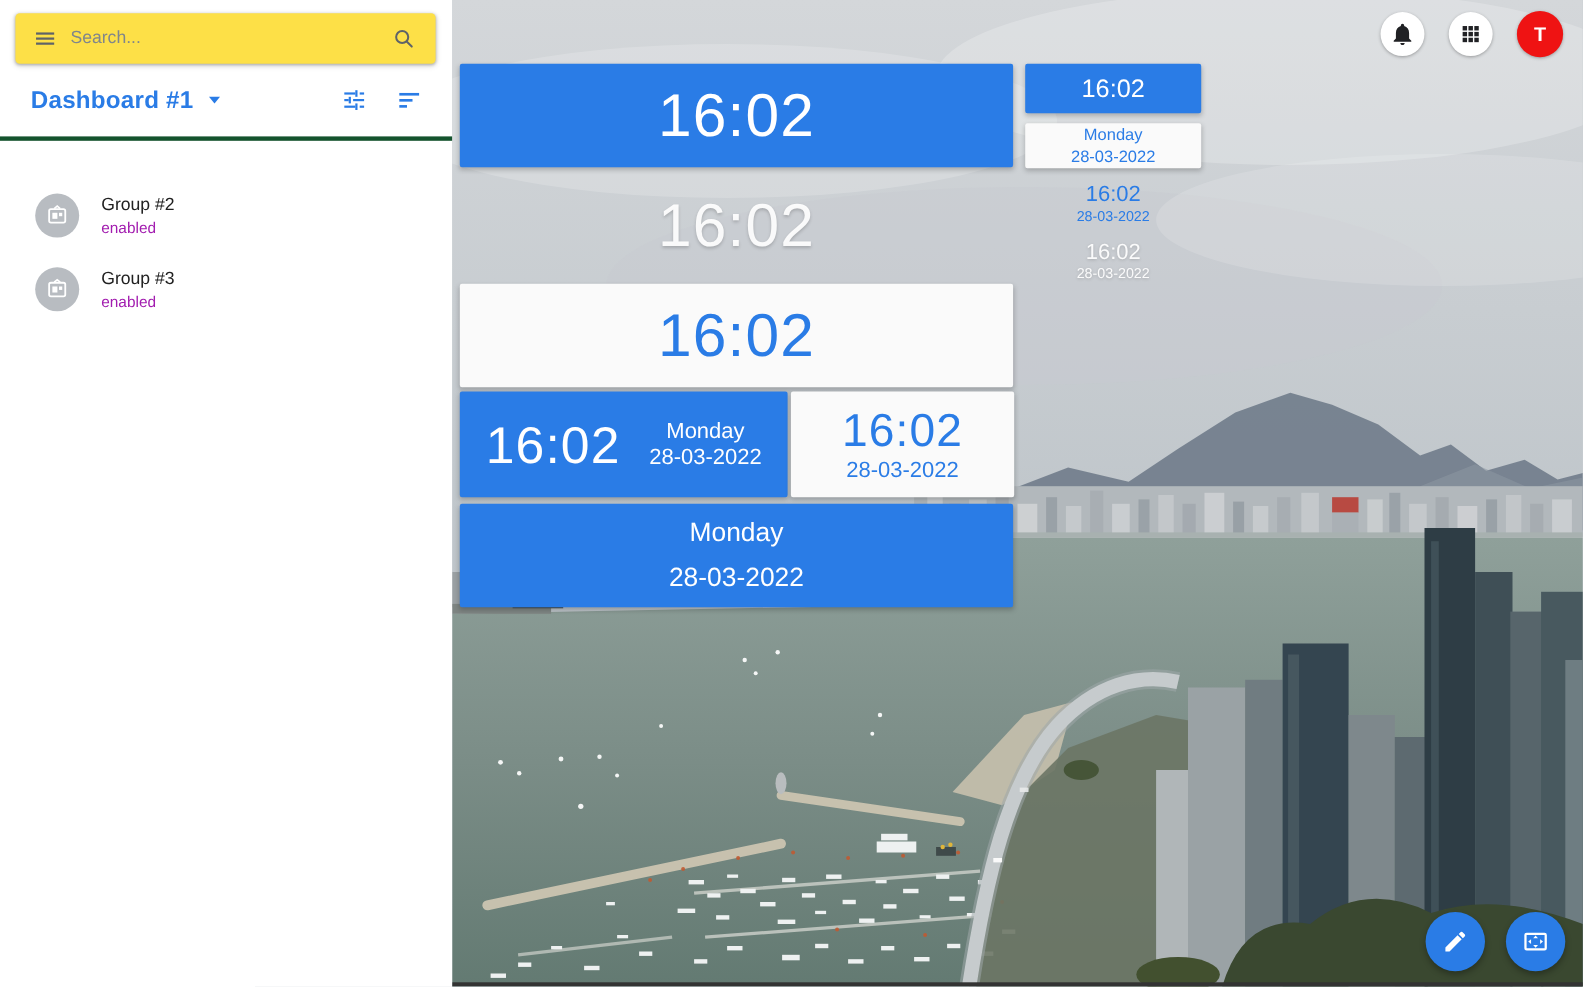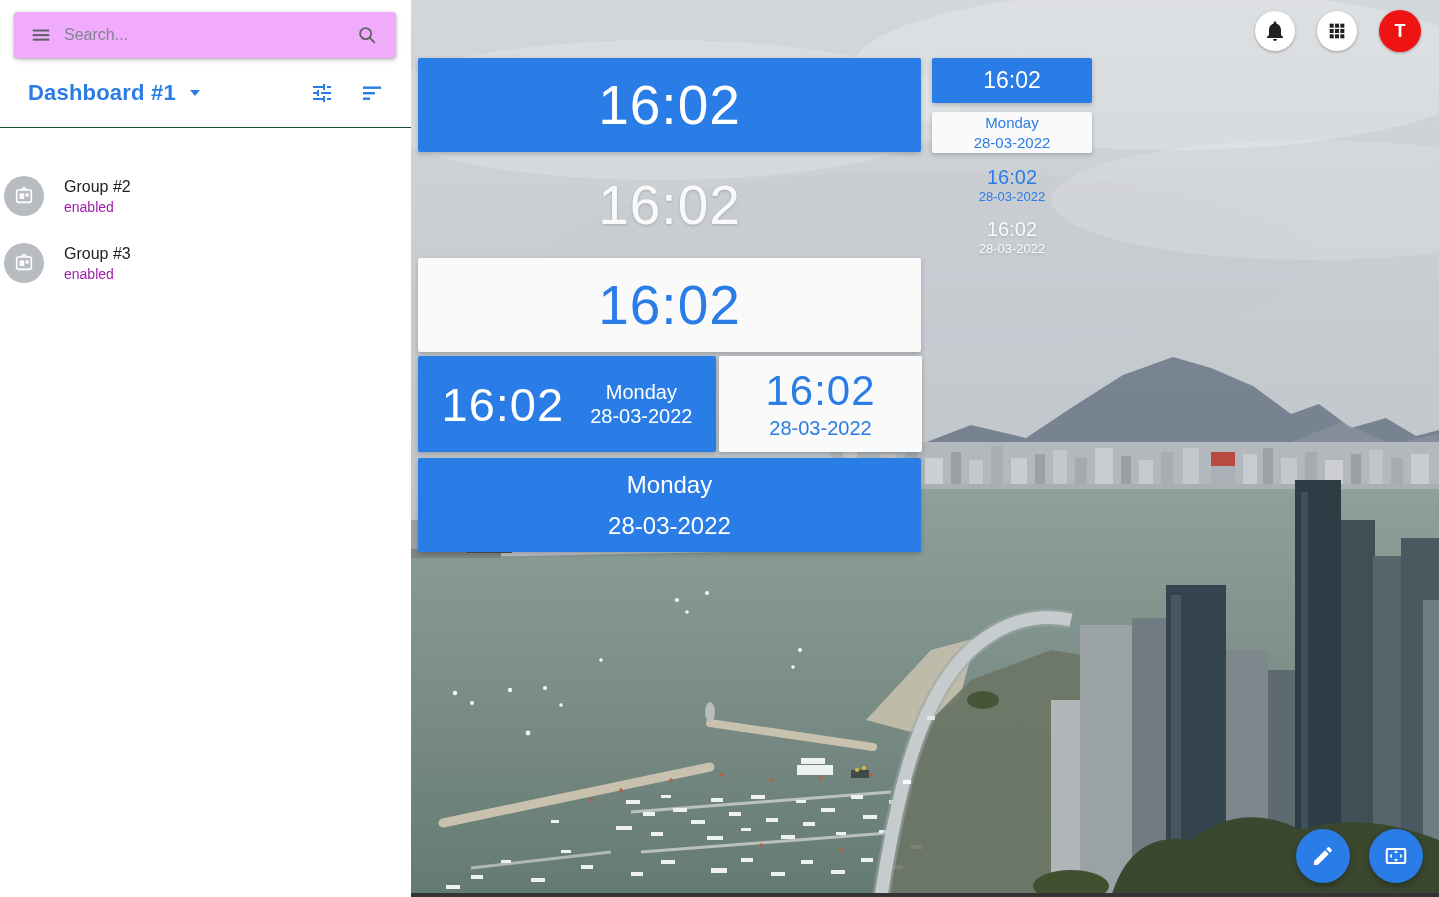--- a/index.html
+++ b/index.html
@@ -2,35 +2,35 @@
 <html><head>
 <meta charset="utf-8">
 <style>
   * { margin:0; padding:0; box-sizing:border-box; }
   html,body { width:1439px; height:897px; overflow:hidden; }
   body { font-family:"Liberation Sans", sans-serif; background:#fff; }
   .app { display:flex; width:1439px; height:897px; }
 
   
   .sidebar { width:411px; height:100%; background:#fff; position:relative; z-index:3; flex:none; }
-  .search-card { margin:12px 15px 0 14px; height:46px; background:#f0abfc; border-radius:4px;
+  .search-card { margin:12px 15px 0 14px; height:46px; background:#fde047; border-radius:4px;
     box-shadow:0 1px 3px rgba(0,0,0,.28), 0 2px 6px rgba(0,0,0,.12);
     display:flex; align-items:center; padding:0 12px 0 10px; }
   .iconbtn { border:none; background:transparent; padding:6px; cursor:pointer; display:flex; align-items:center; justify-content:center; }
   .search-card input { flex:1; border:none; outline:none; font-size:16px; color:#3c4043; background:transparent; padding:0 6px; font-family:"Liberation Sans", sans-serif; }
   .search-card input::placeholder { color:#80868b; }
 
-  .dash-row { height:70px; display:flex; align-items:center; padding:0 21px 0 28px; border-bottom:1px solid #14532d; }
+  .dash-row { height:70px; display:flex; align-items:center; padding:0 21px 0 28px; border-bottom:4px solid #14532d; }
   .dash-select { display:flex; align-items:center; cursor:pointer; background:none; border:none; }
   .dash-title { font-size:22px; font-weight:bold; color:#2a7ce6; letter-spacing:.2px; }
   .caret { margin-left:14px; width:0; height:0; border-left:5px solid transparent; border-right:5px solid transparent; border-top:6px solid #2a7ce6; }
   .dash-actions { margin-left:auto; display:flex; align-items:center; gap:14px; }
 
   .group-list { padding-top:40px; }
-  .group-item { display:flex; align-items:center; padding:8px 4px; height:56px; margin-bottom:11px; cursor:pointer; }
+  .group-item { display:flex; align-items:center; padding:8px 32px; height:56px; margin-bottom:11px; cursor:pointer; }
   .group-avatar { width:40px; height:40px; border-radius:50%; background:#b8bcc1; display:flex; align-items:center; justify-content:center; flex:none; }
   .group-texts { margin-left:20px; display:flex; flex-direction:column; gap:3px; }
   .group-name { font-size:16px; color:#212121; }
   .group-status { font-size:14px; color:#a21caf; }
 
   
   .board { position:relative; flex:1; height:100%; overflow:hidden; background:#bfc6cb; }
   .bg { position:absolute; inset:0; width:100%; height:100%; display:block; }
 
   .board-title { position:absolute; top:16px; left:0; right:0; text-align:center;

